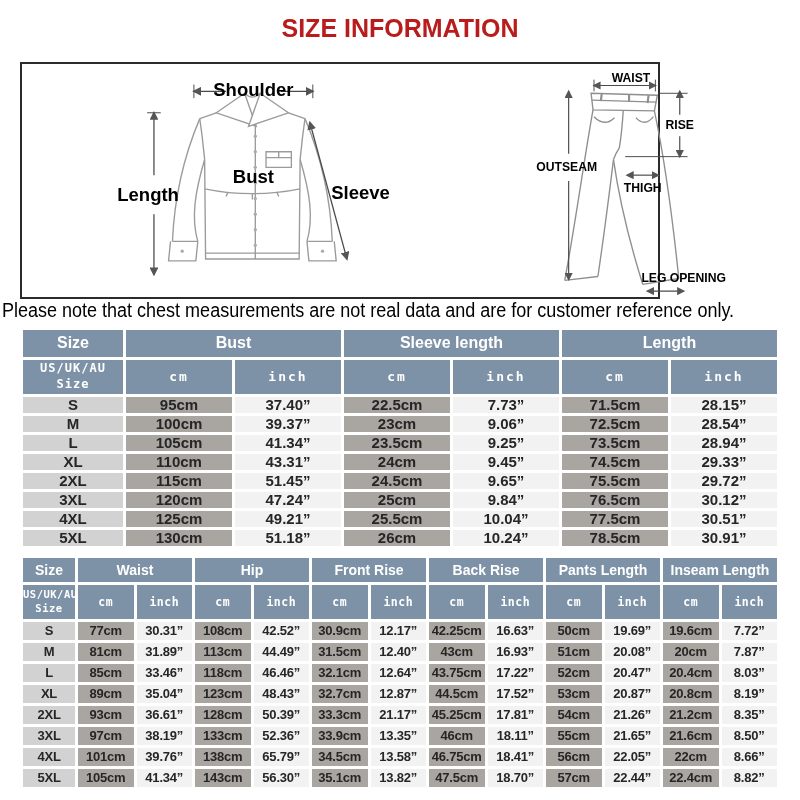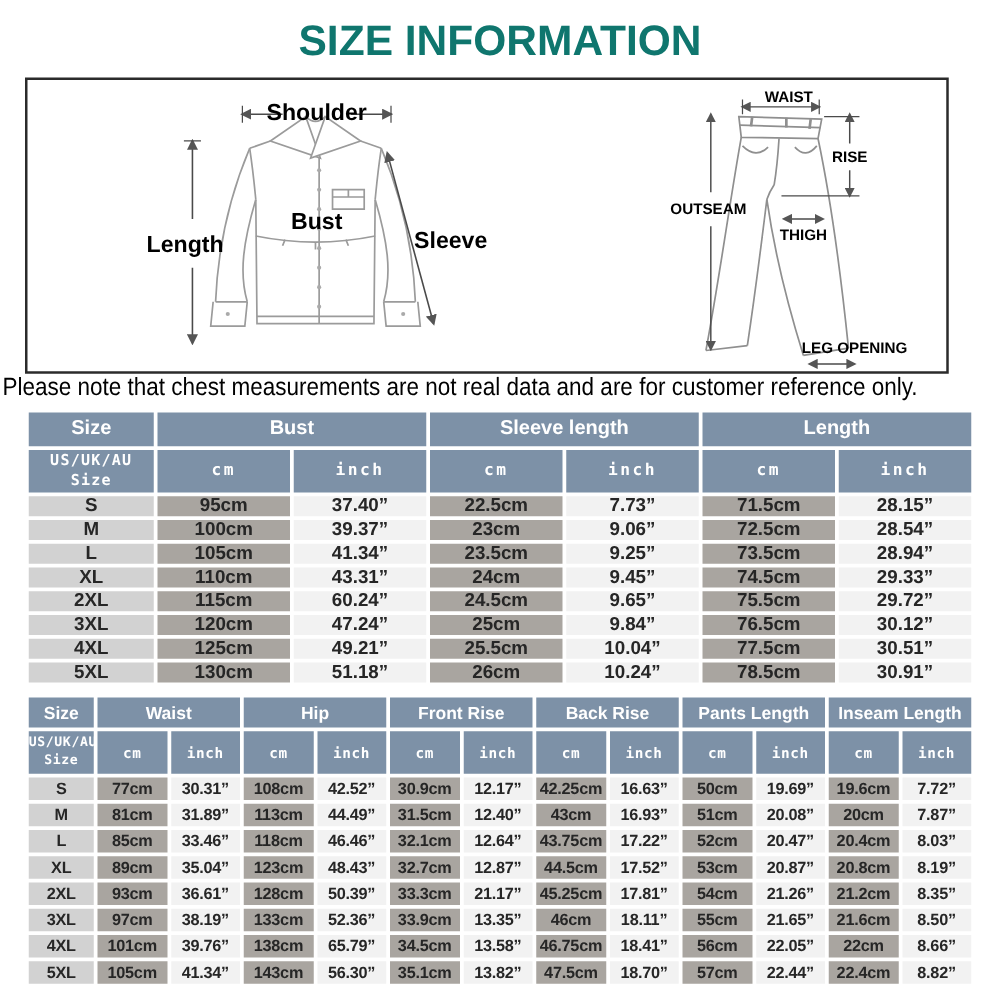--- a/index.html
+++ b/index.html
@@ -4,22 +4,22 @@
 <style>
   :root{
     --header-bg:#7d91a7; --size-bg:#d2d2d2; --cm-bg:#a9a5a0; --inch-bg:#f2f2f2;
     --ink:#262626; --head-ink:#ffffff;
   }
   *{margin:0;padding:0;box-sizing:border-box;}
   html,body{width:800px;height:800px;background:#fff;overflow:hidden;
     font-family:"Liberation Sans",sans-serif;}
   .page{position:relative;width:800px;height:800px;background:#fff;}
   .title{position:absolute;top:14px;left:0;width:800px;text-align:center;
-    font-size:34px;font-weight:bold;color:#0f766e;letter-spacing:0;}
-  .diagram-box{position:absolute;top:62px;left:20px;width:739px;height:237px;
+    font-size:25px;font-weight:bold;color:#b91c1c;letter-spacing:0;}
+  .diagram-box{position:absolute;top:62px;left:20px;width:640px;height:237px;
     border:2px solid #2b2b2b;background:#fff;}
   .note{position:absolute;top:299px;left:2px;white-space:nowrap;font-size:20px;
     color:#000;transform:scaleX(0.9);transform-origin:0 50%;}
   svg text{font-family:"Liberation Sans",sans-serif;}
 
   table{position:absolute;left:20px;width:760px;border-collapse:separate;
     border-spacing:3px;table-layout:fixed;}
   #t1{top:327px;}
   #t2{top:555px;}
   th,td{text-align:center;vertical-align:middle;padding:0;overflow:hidden;
@@ -201,21 +201,21 @@
           <td class="c-cm">110cm</td>
           <td class="c-inch">43.31”</td>
           <td class="c-cm">24cm</td>
           <td class="c-inch">9.45”</td>
           <td class="c-cm">74.5cm</td>
           <td class="c-inch">29.33”</td>
         </tr>
         <tr>
           <td class="c-size">2XL</td>
           <td class="c-cm">115cm</td>
-          <td class="c-inch">60.24”</td>
+          <td class="c-inch">51.45”</td>
           <td class="c-cm">24.5cm</td>
           <td class="c-inch">9.65”</td>
           <td class="c-cm">75.5cm</td>
           <td class="c-inch">29.72”</td>
         </tr>
         <tr>
           <td class="c-size">3XL</td>
           <td class="c-cm">120cm</td>
           <td class="c-inch">47.24”</td>
           <td class="c-cm">25cm</td>

